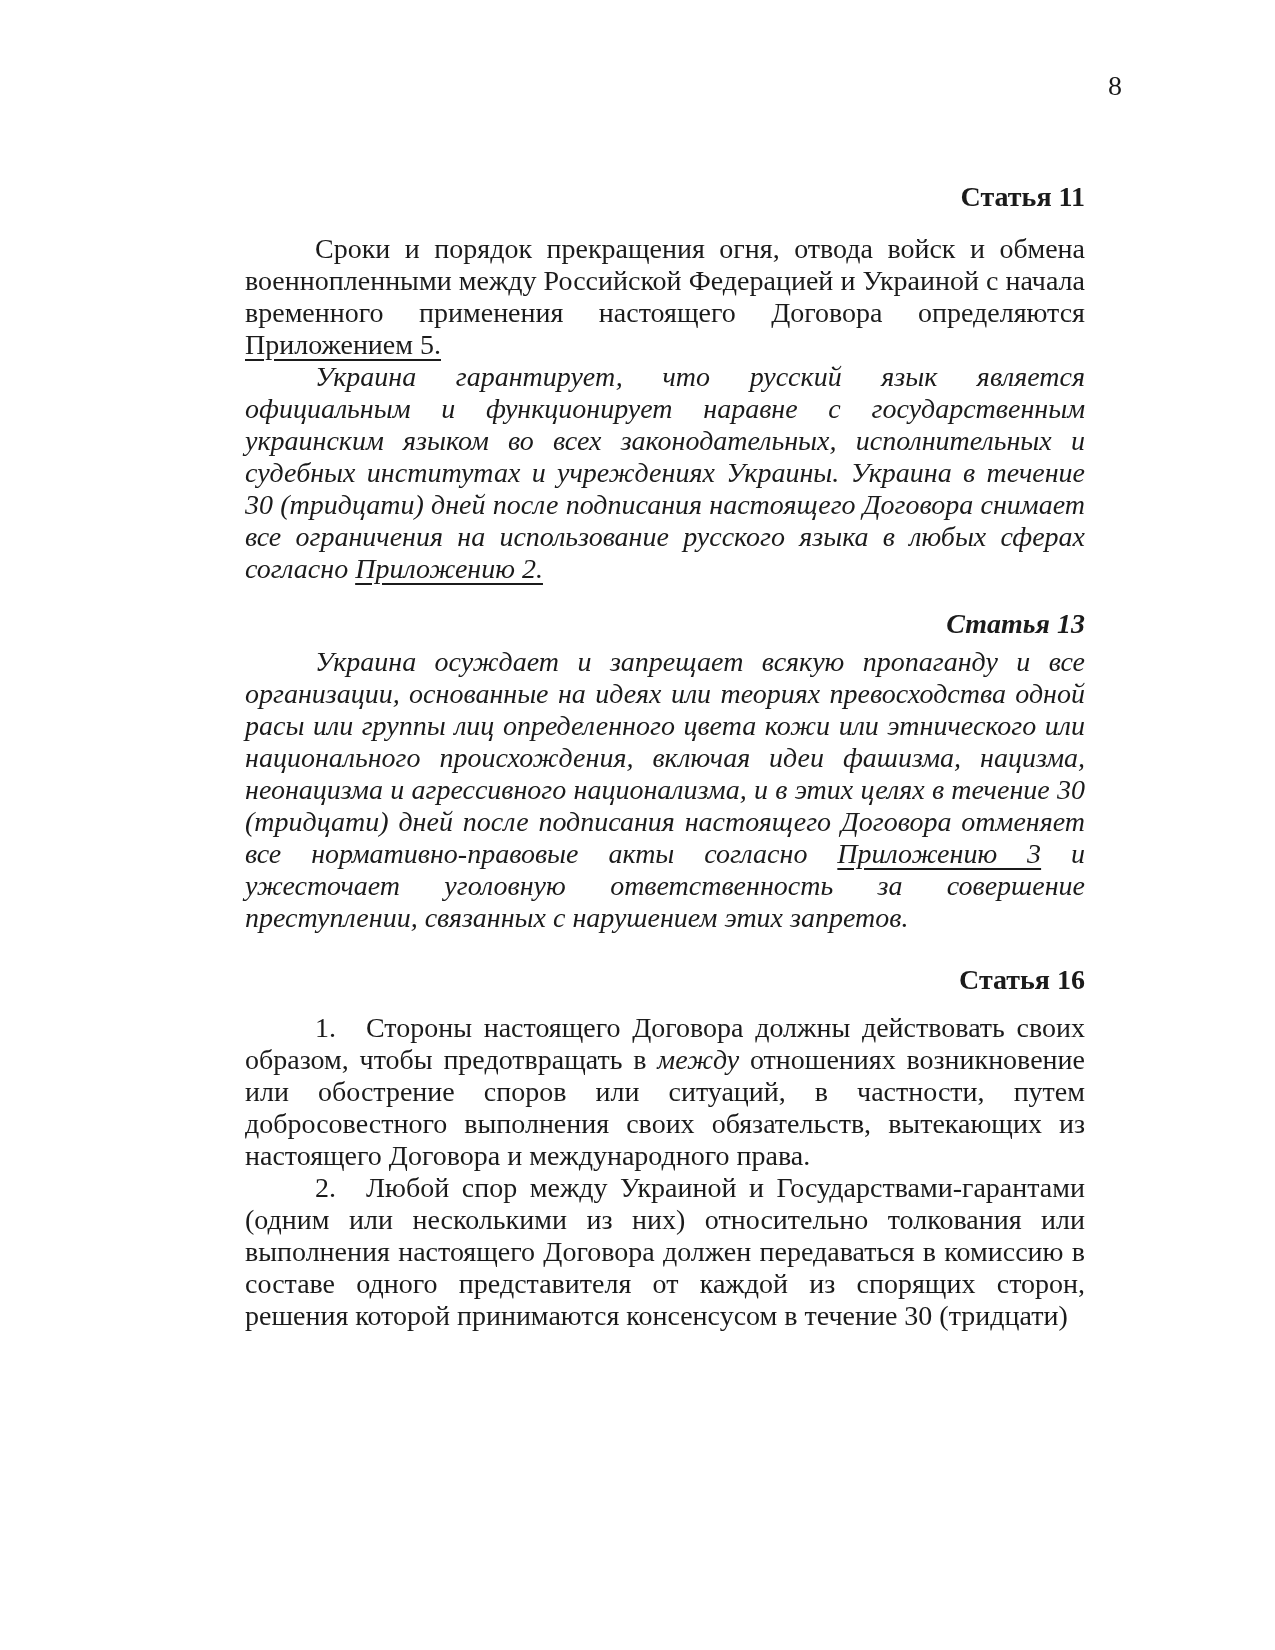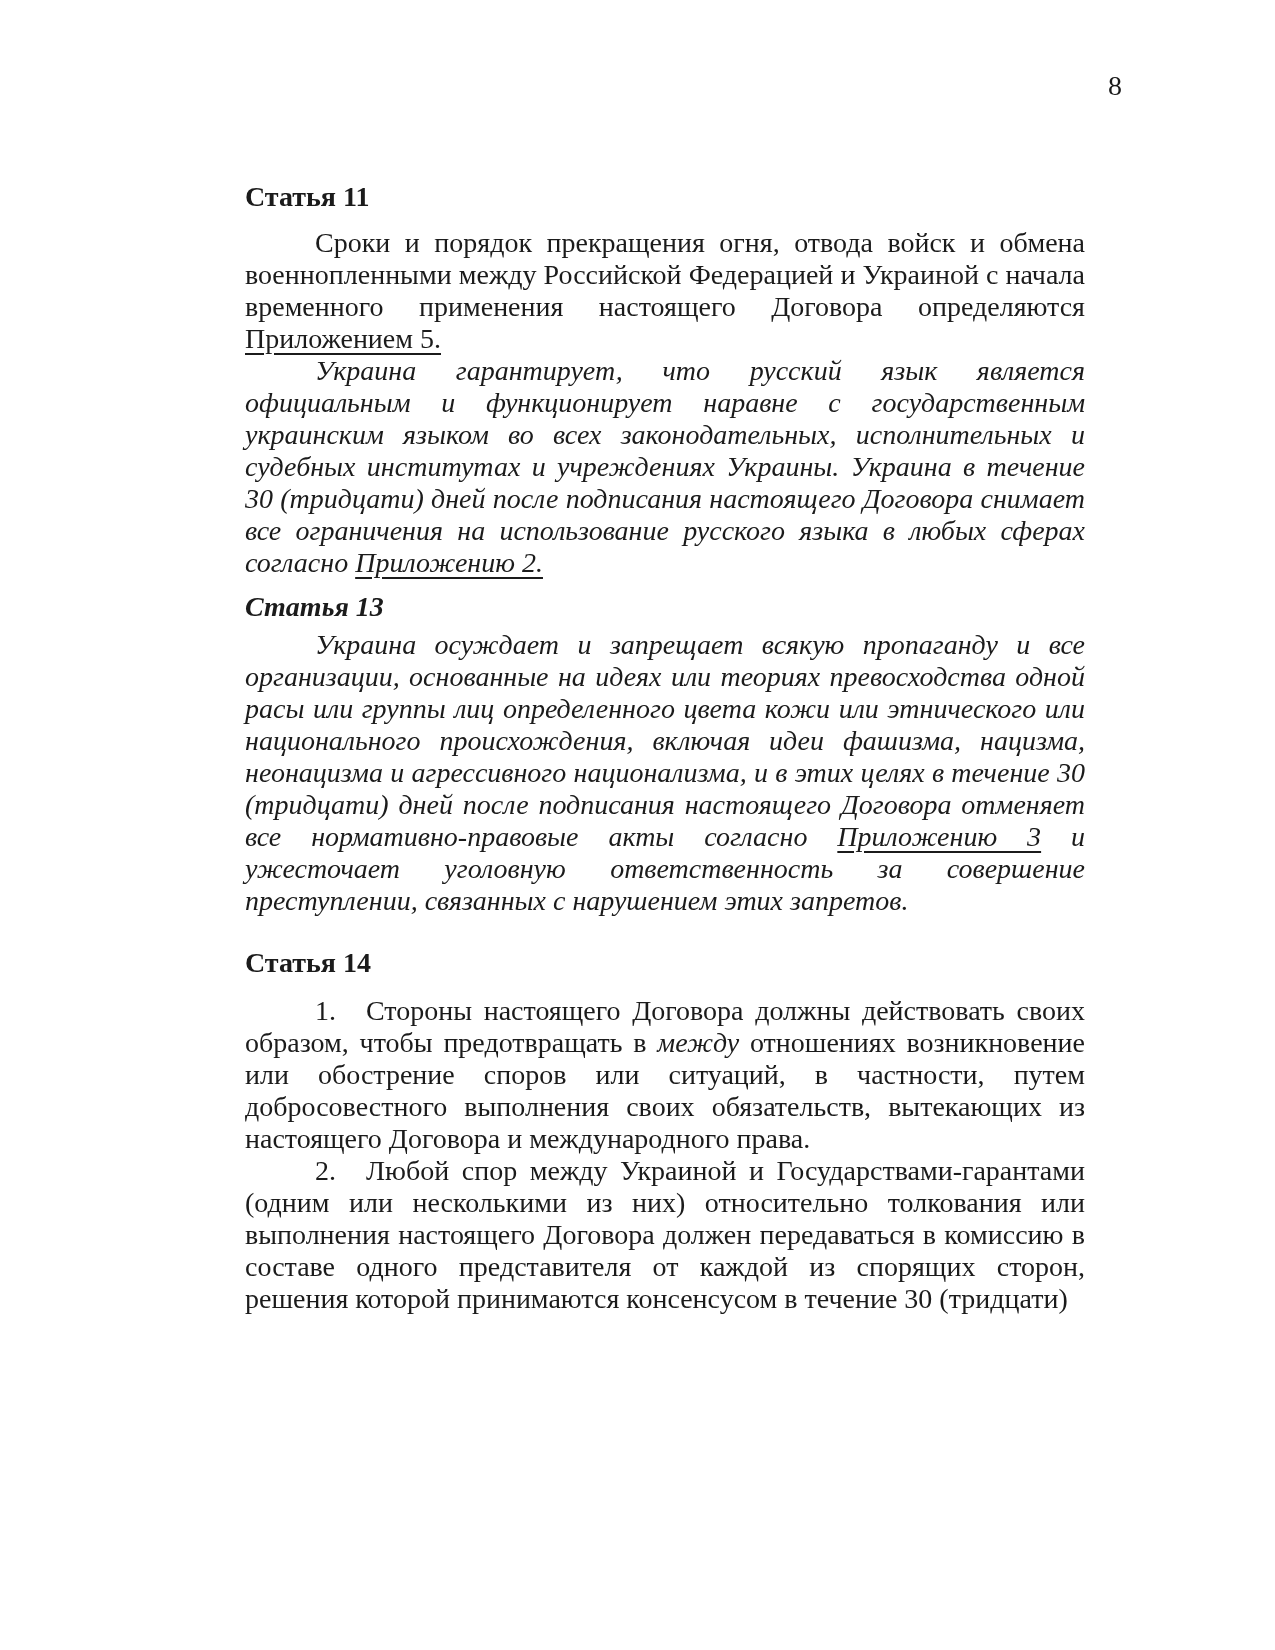--- a/index.html
+++ b/index.html
@@ -29,36 +29,36 @@
     font-size: 28px;
     line-height: 32px;
     text-align: justify;
     text-indent: 70px;
   }
   .heading {
     margin: 0;
     font-size: 28px;
     line-height: 32px;
     font-weight: bold;
-    text-align: left;
+    text-align: right;
   }
   .it { font-style: italic; }
   .u {
     text-decoration: underline;
     text-decoration-thickness: 2px;
     text-underline-offset: 5px;
   }
   .pnum { margin-right: 30px; }
   
   .mt34 { margin-top: 34px; }
   .mt30 { margin-top: 30px; }
   .mt28 { margin-top: 28px; }
-  .mt26 { margin-top: 12px; }
+  .mt26 { margin-top: 23px; }
   .mt16 { margin-top: 16px; }
-  .mt14 { margin-top: 14px; }
+  .mt14 { margin-top: 20px; }
   .mt8  { margin-top: 0; }
   .mt6  { margin-top: 6px; }
 </style>
 </head>
 <body>
 
 <div class="page">
 
   <div class="page-number">8</div>
 
@@ -67,19 +67,19 @@
 
   <p class="para mt14"><span>Сроки и порядок прекращения огня, отвода войск и обмена военнопленными между Российской Федерацией и Украиной с начала временного применения настоящего Договора определяются </span><span class="u">Приложением 5.</span></p>
 
 
   <p class="para it mt8"><span>Украина гарантирует, что русский язык является официальным и функционирует наравне с государственным украинским языком во всех законодательных, исполнительных и судебных институтах и учреждениях Украины. Украина в течение 30 (тридцати) дней после подписания настоящего Договора снимает все ограничения на использование русского языка в любых сферах согласно </span><span class="u">Приложению 2.</span></p>
 
   <h2 class="heading it mt26">Статья 13</h2>
 
   <p class="para it mt6"><span>Украина осуждает и запрещает всякую пропаганду и все организации, основанные на идеях или теориях превосходства одной расы или группы лиц определенного цвета кожи или этнического или национального происхождения, включая идеи фашизма, нацизма, неонацизма и агрессивного национализма, и в этих целях в течение 30 (тридцати) дней после подписания настоящего Договора отменяет все нормативно-правовые акты согласно </span><span class="u">Приложению 3</span><span> и ужесточает уголовную ответственность за совершение преступлении, связанных с нарушением этих запретов.</span></p>
 
-  <h2 class="heading mt30">Статья 14</h2>
+  <h2 class="heading mt30">Статья 16</h2>
 
   <p class="para mt16"><span class="pnum">1.</span><span>Стороны настоящего Договора должны действовать своих образом, чтобы предотвращать в </span><span class="it">между</span><span> отношениях возникновение или обострение споров или ситуаций, в частности, путем добросовестного выполнения своих обязательств, вытекающих из настоящего Договора и международного права.</span></p>
 
   <p class="para"><span class="pnum">2.</span><span>Любой спор между Украиной и Государствами-гарантами (одним или несколькими из них) относительно толкования или выполнения настоящего Договора должен передаваться в комиссию в составе одного представителя от каждой из спорящих сторон, решения которой принимаются консенсусом в течение 30 (тридцати)</span></p>
 
 </div>
 
 </body></html>

